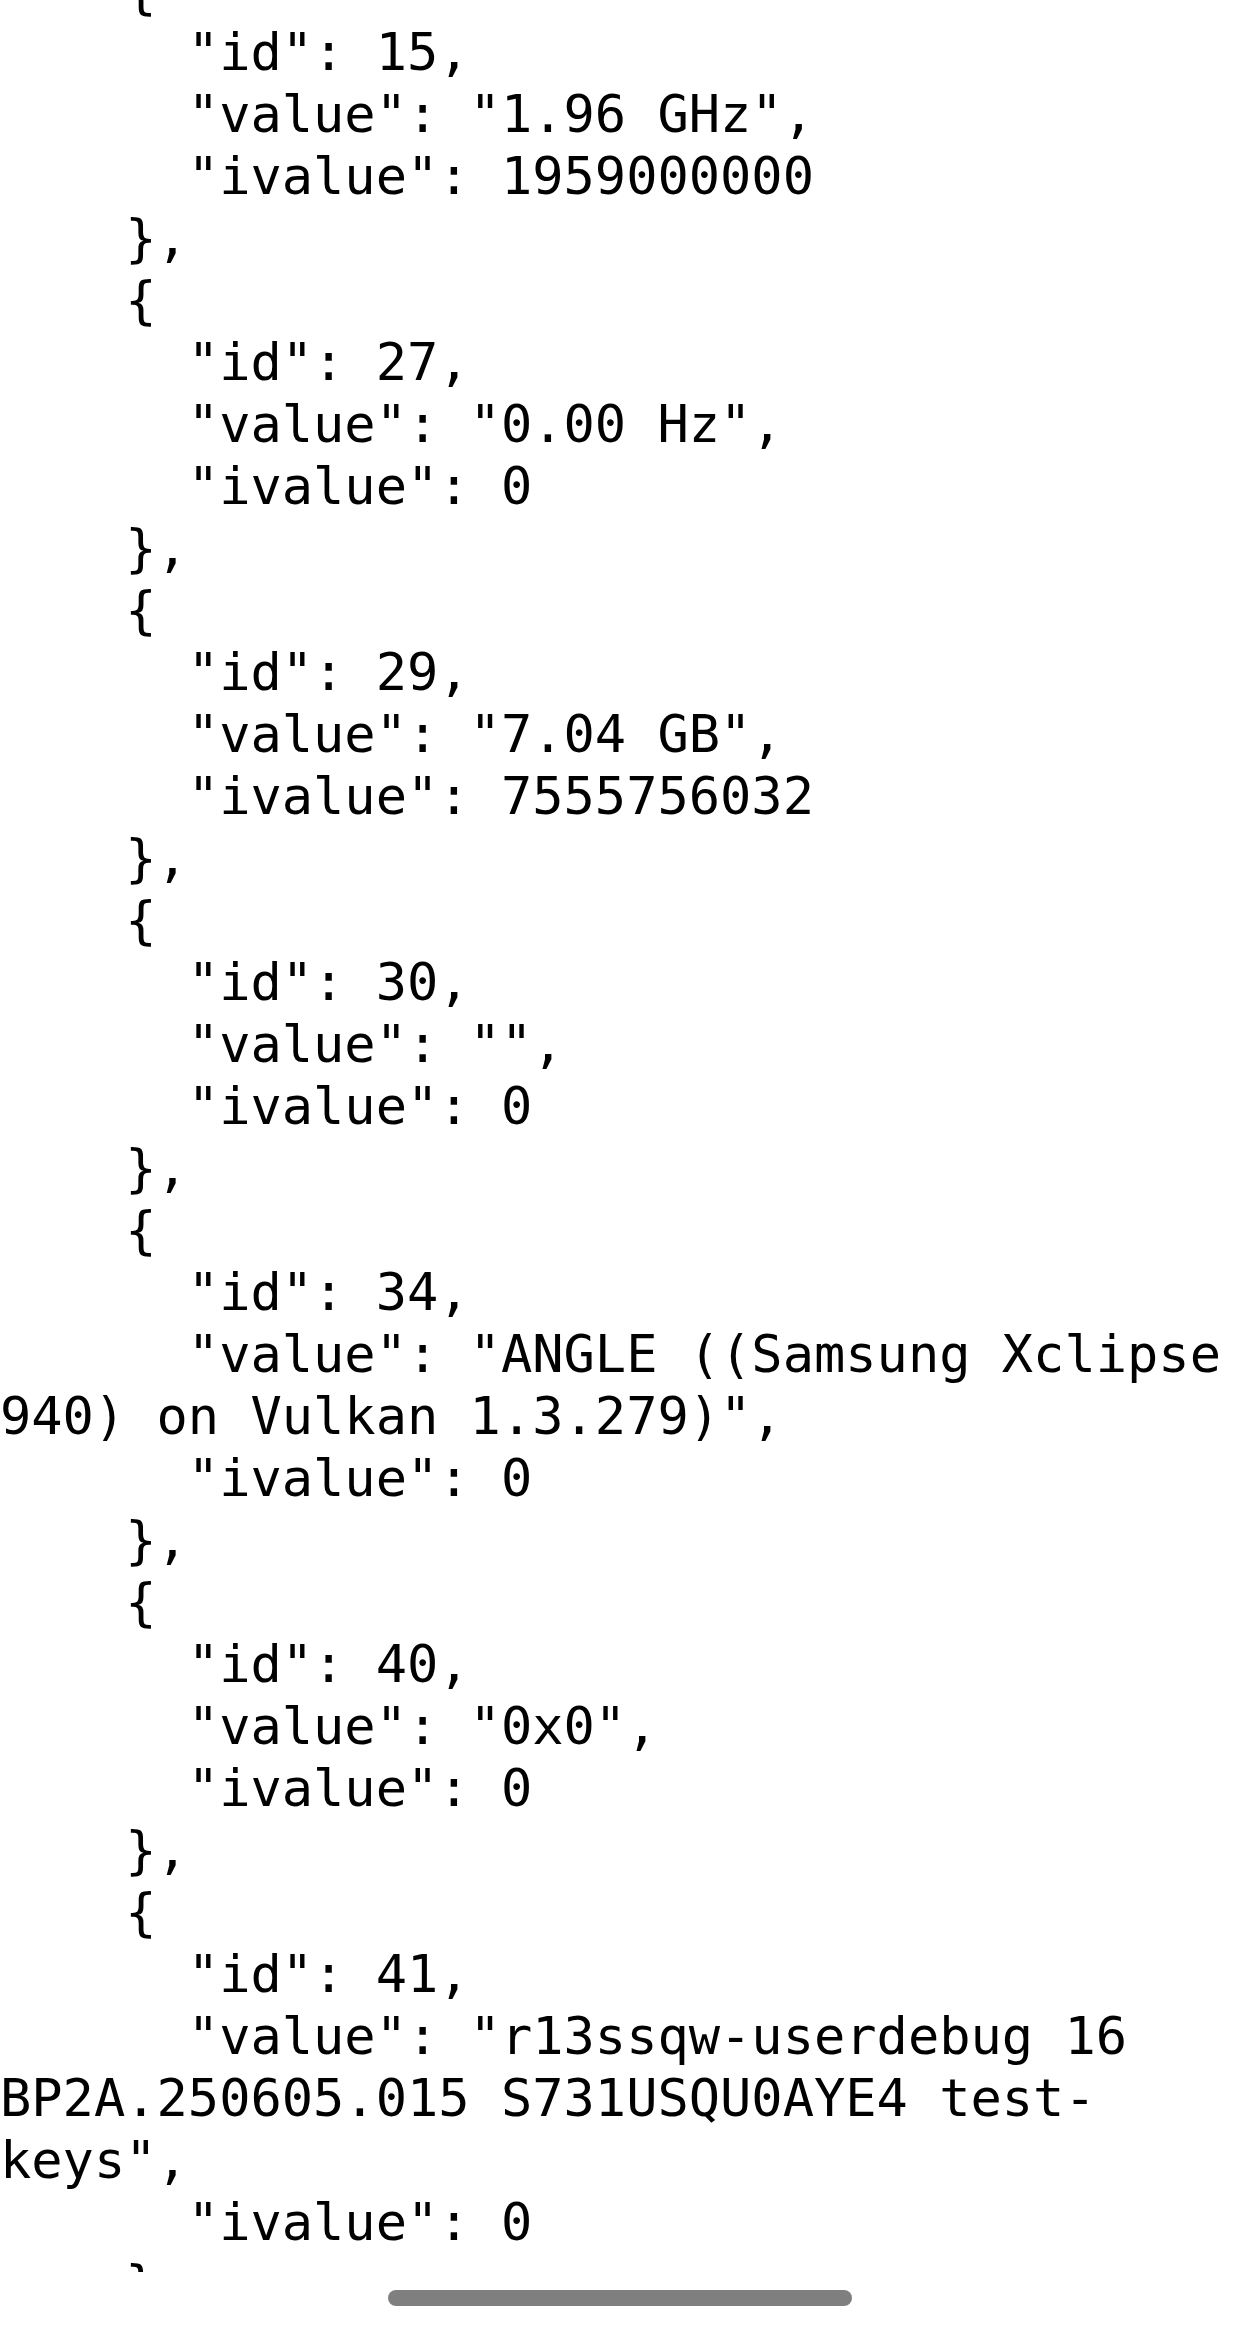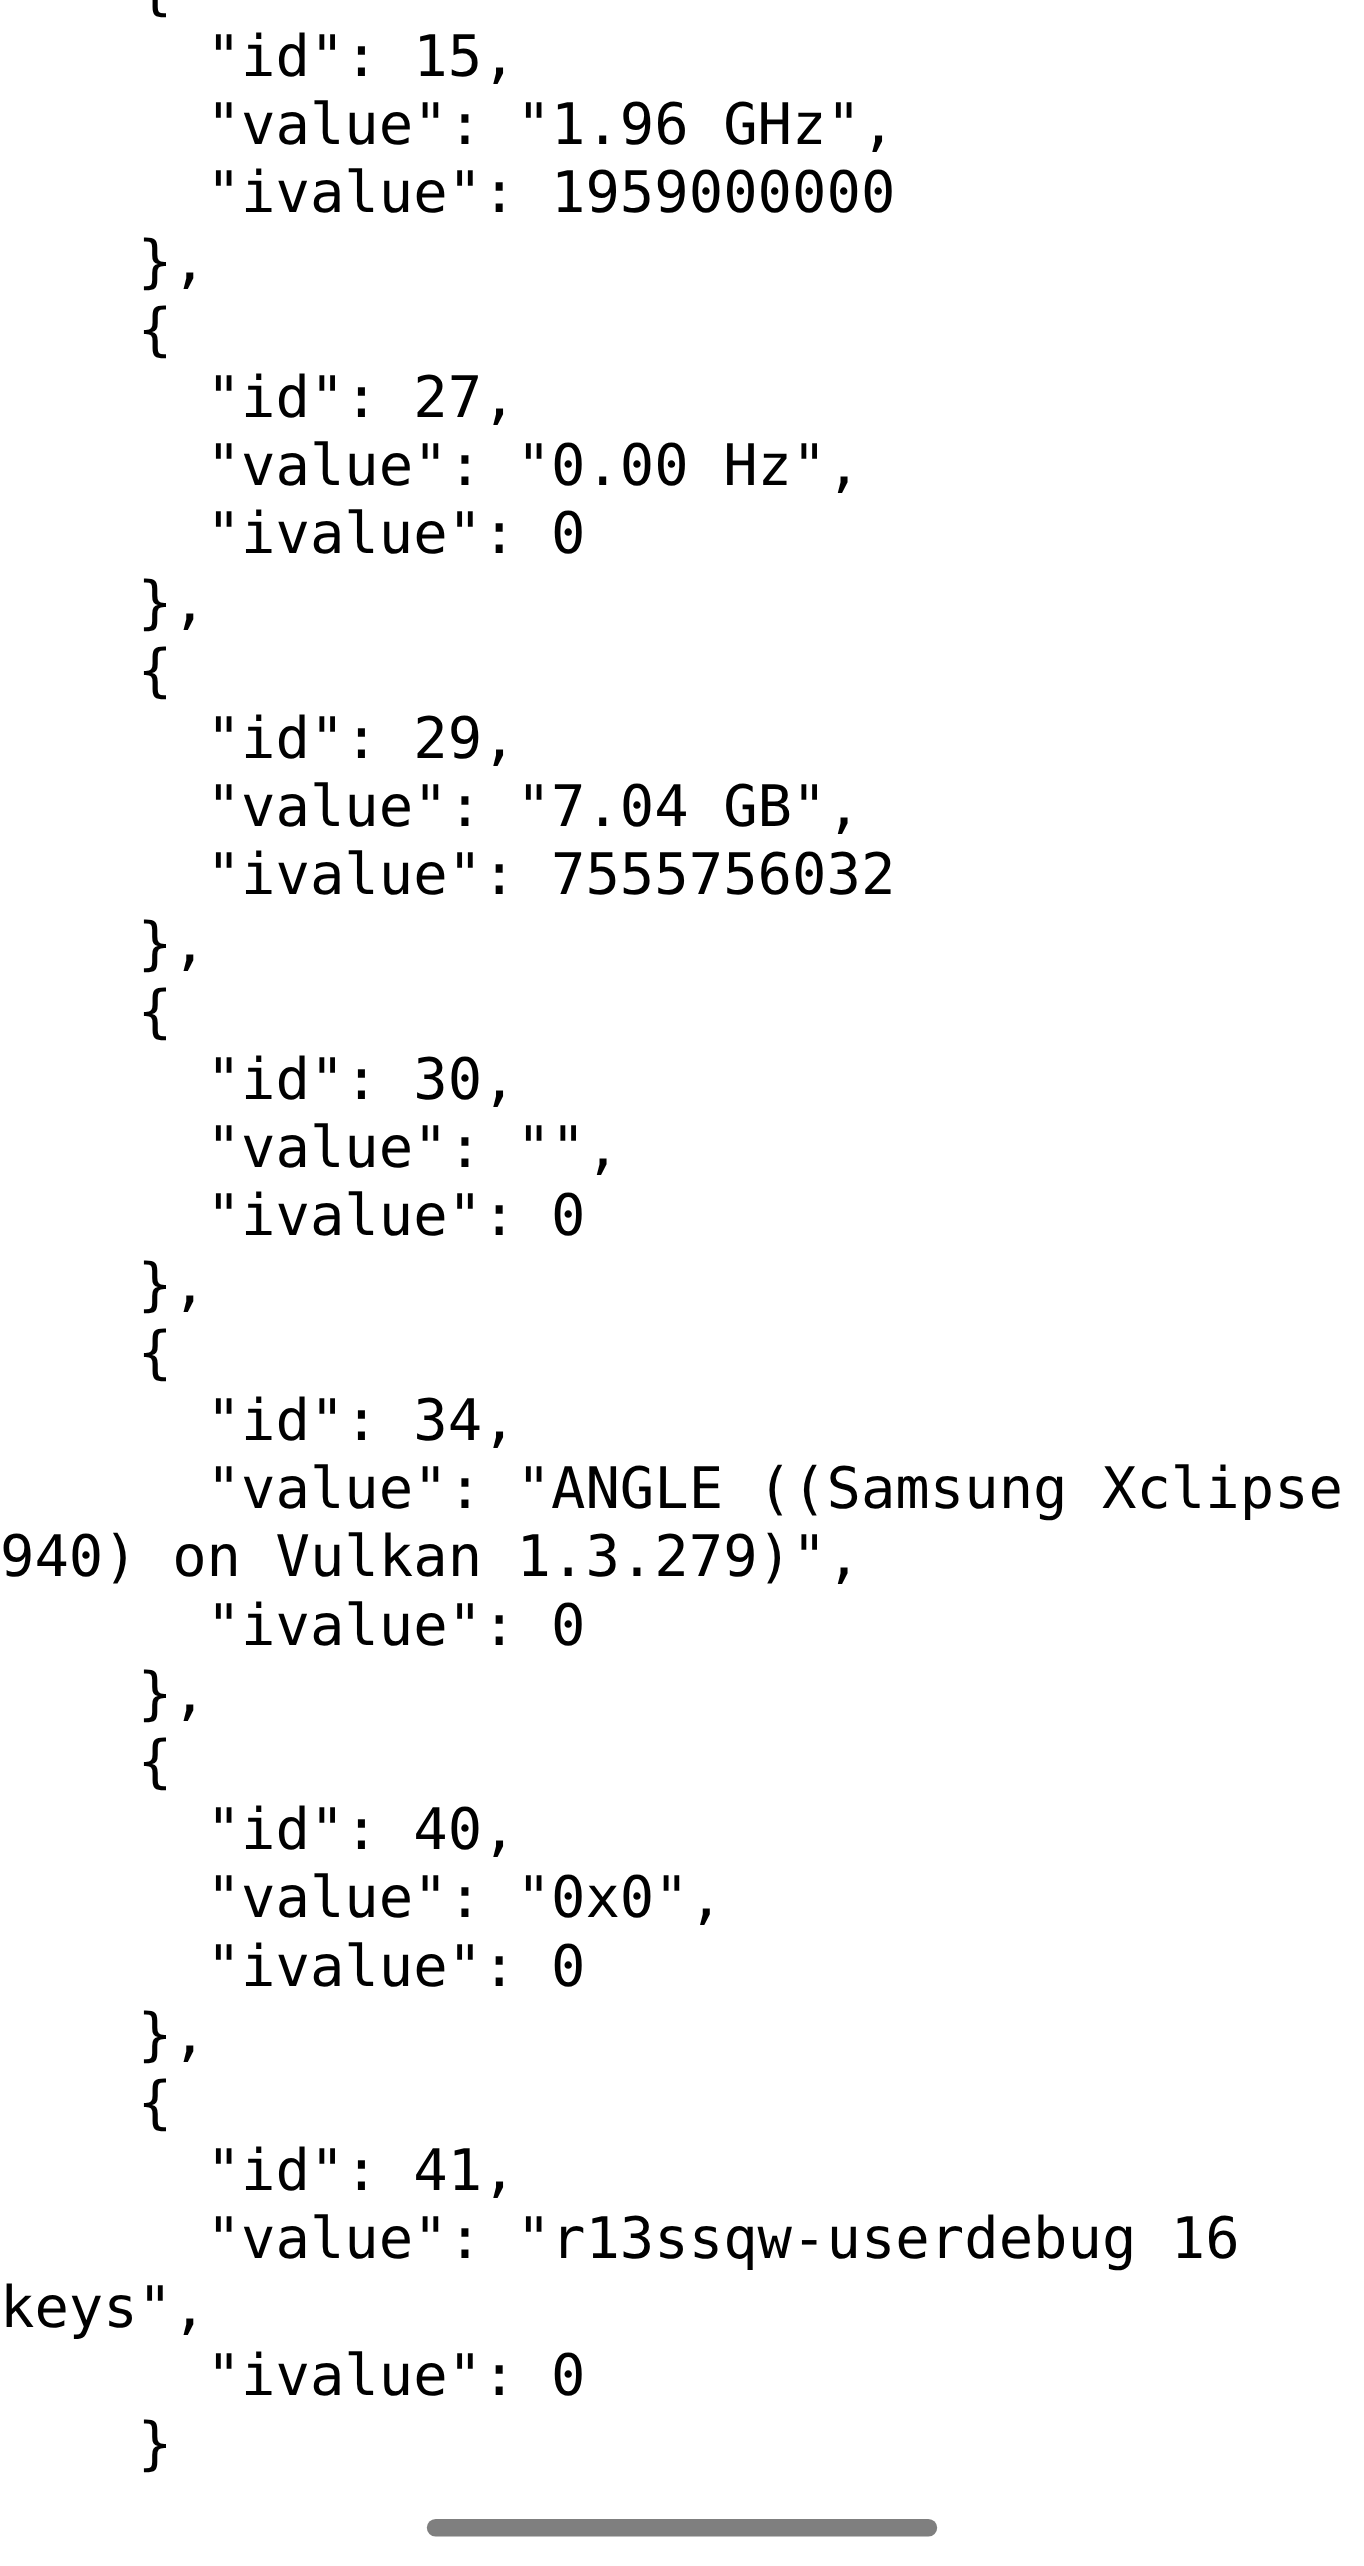--- a/index.html
+++ b/index.html
@@ -90,20 +90,21 @@
         <div class="line">      "ivalue": 0</div>
         <div class="line">    },</div>
         <div class="line">    {</div>
         <div class="line">      "id": 40,</div>
         <div class="line">      "value": "0x0",</div>
         <div class="line">      "ivalue": 0</div>
         <div class="line">    },</div>
         <div class="line">    {</div>
         <div class="line">      "id": 41,</div>
         <div class="line">      "value": "r13ssqw-userdebug 16</div>
+        <div class="line">BP2A.250605.015 S731USQU0AYE4 test-</div>
         <div class="line">keys",</div>
         <div class="line">      "ivalue": 0</div>
         <div class="line">    }</div>
       </div>
   </div>
   <div class="navbar">
     <div class="pill" style="background: rgb(127, 127, 127);"></div>
   </div>
 </div>
 

